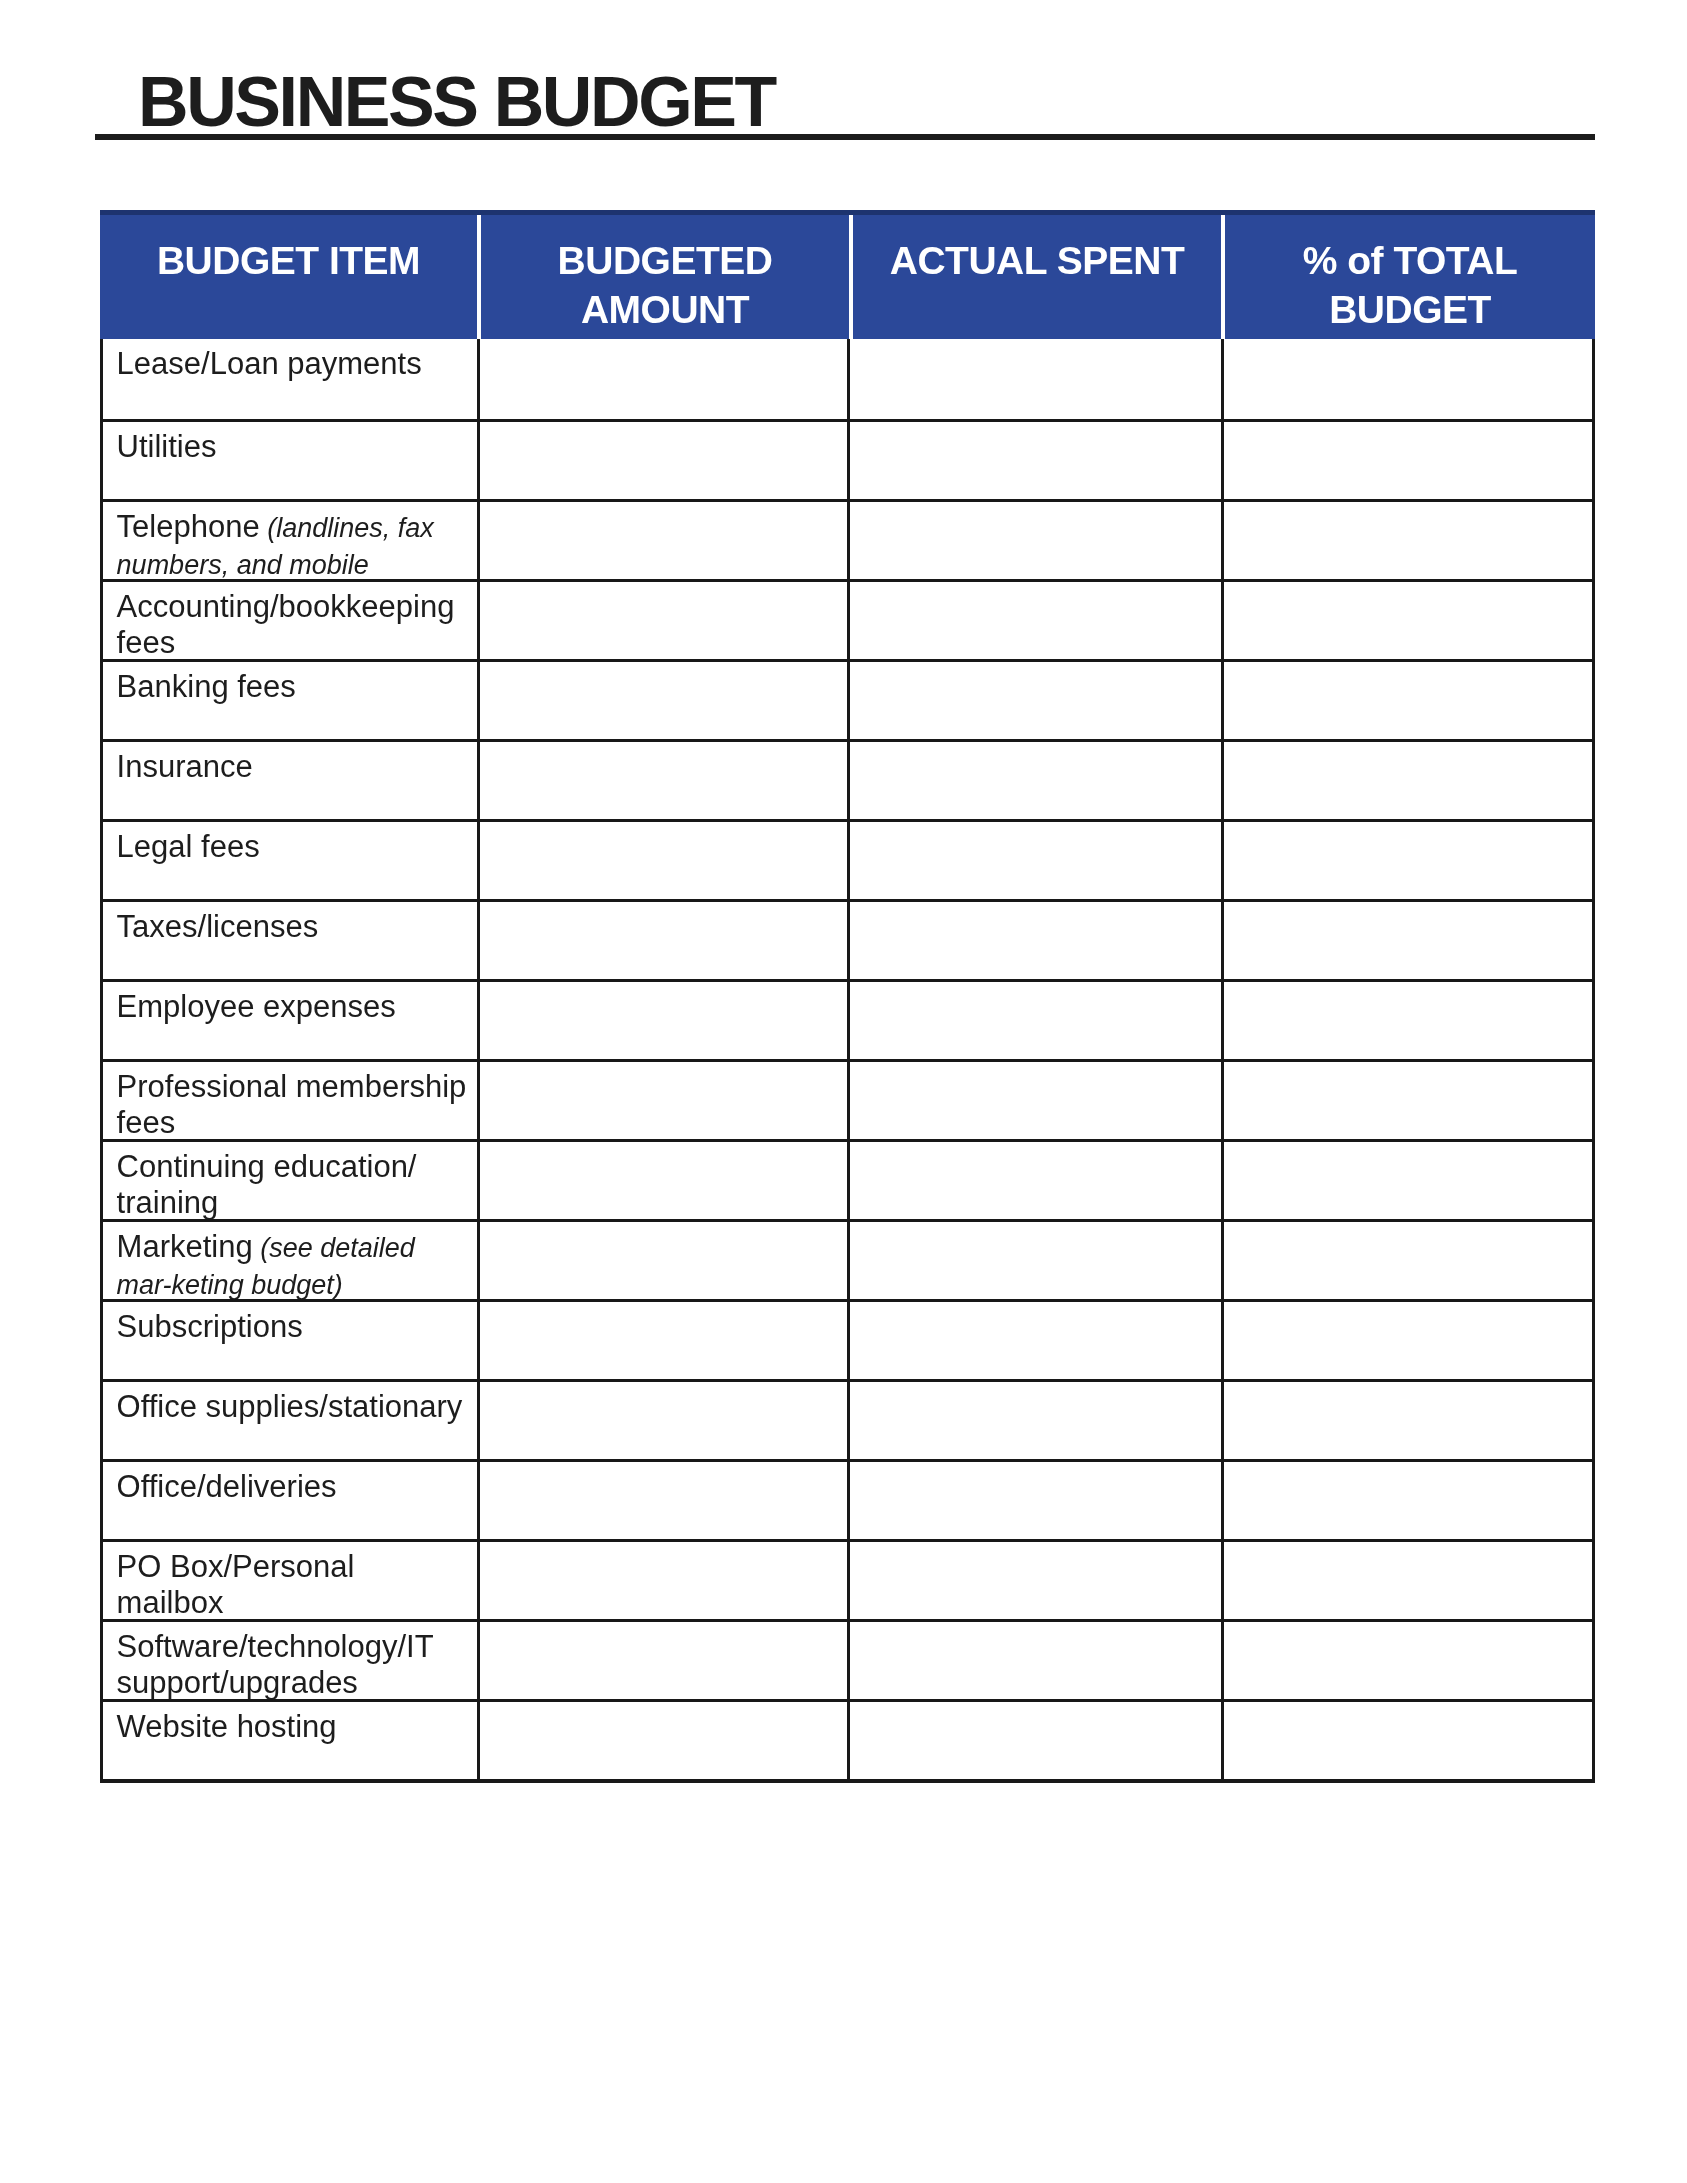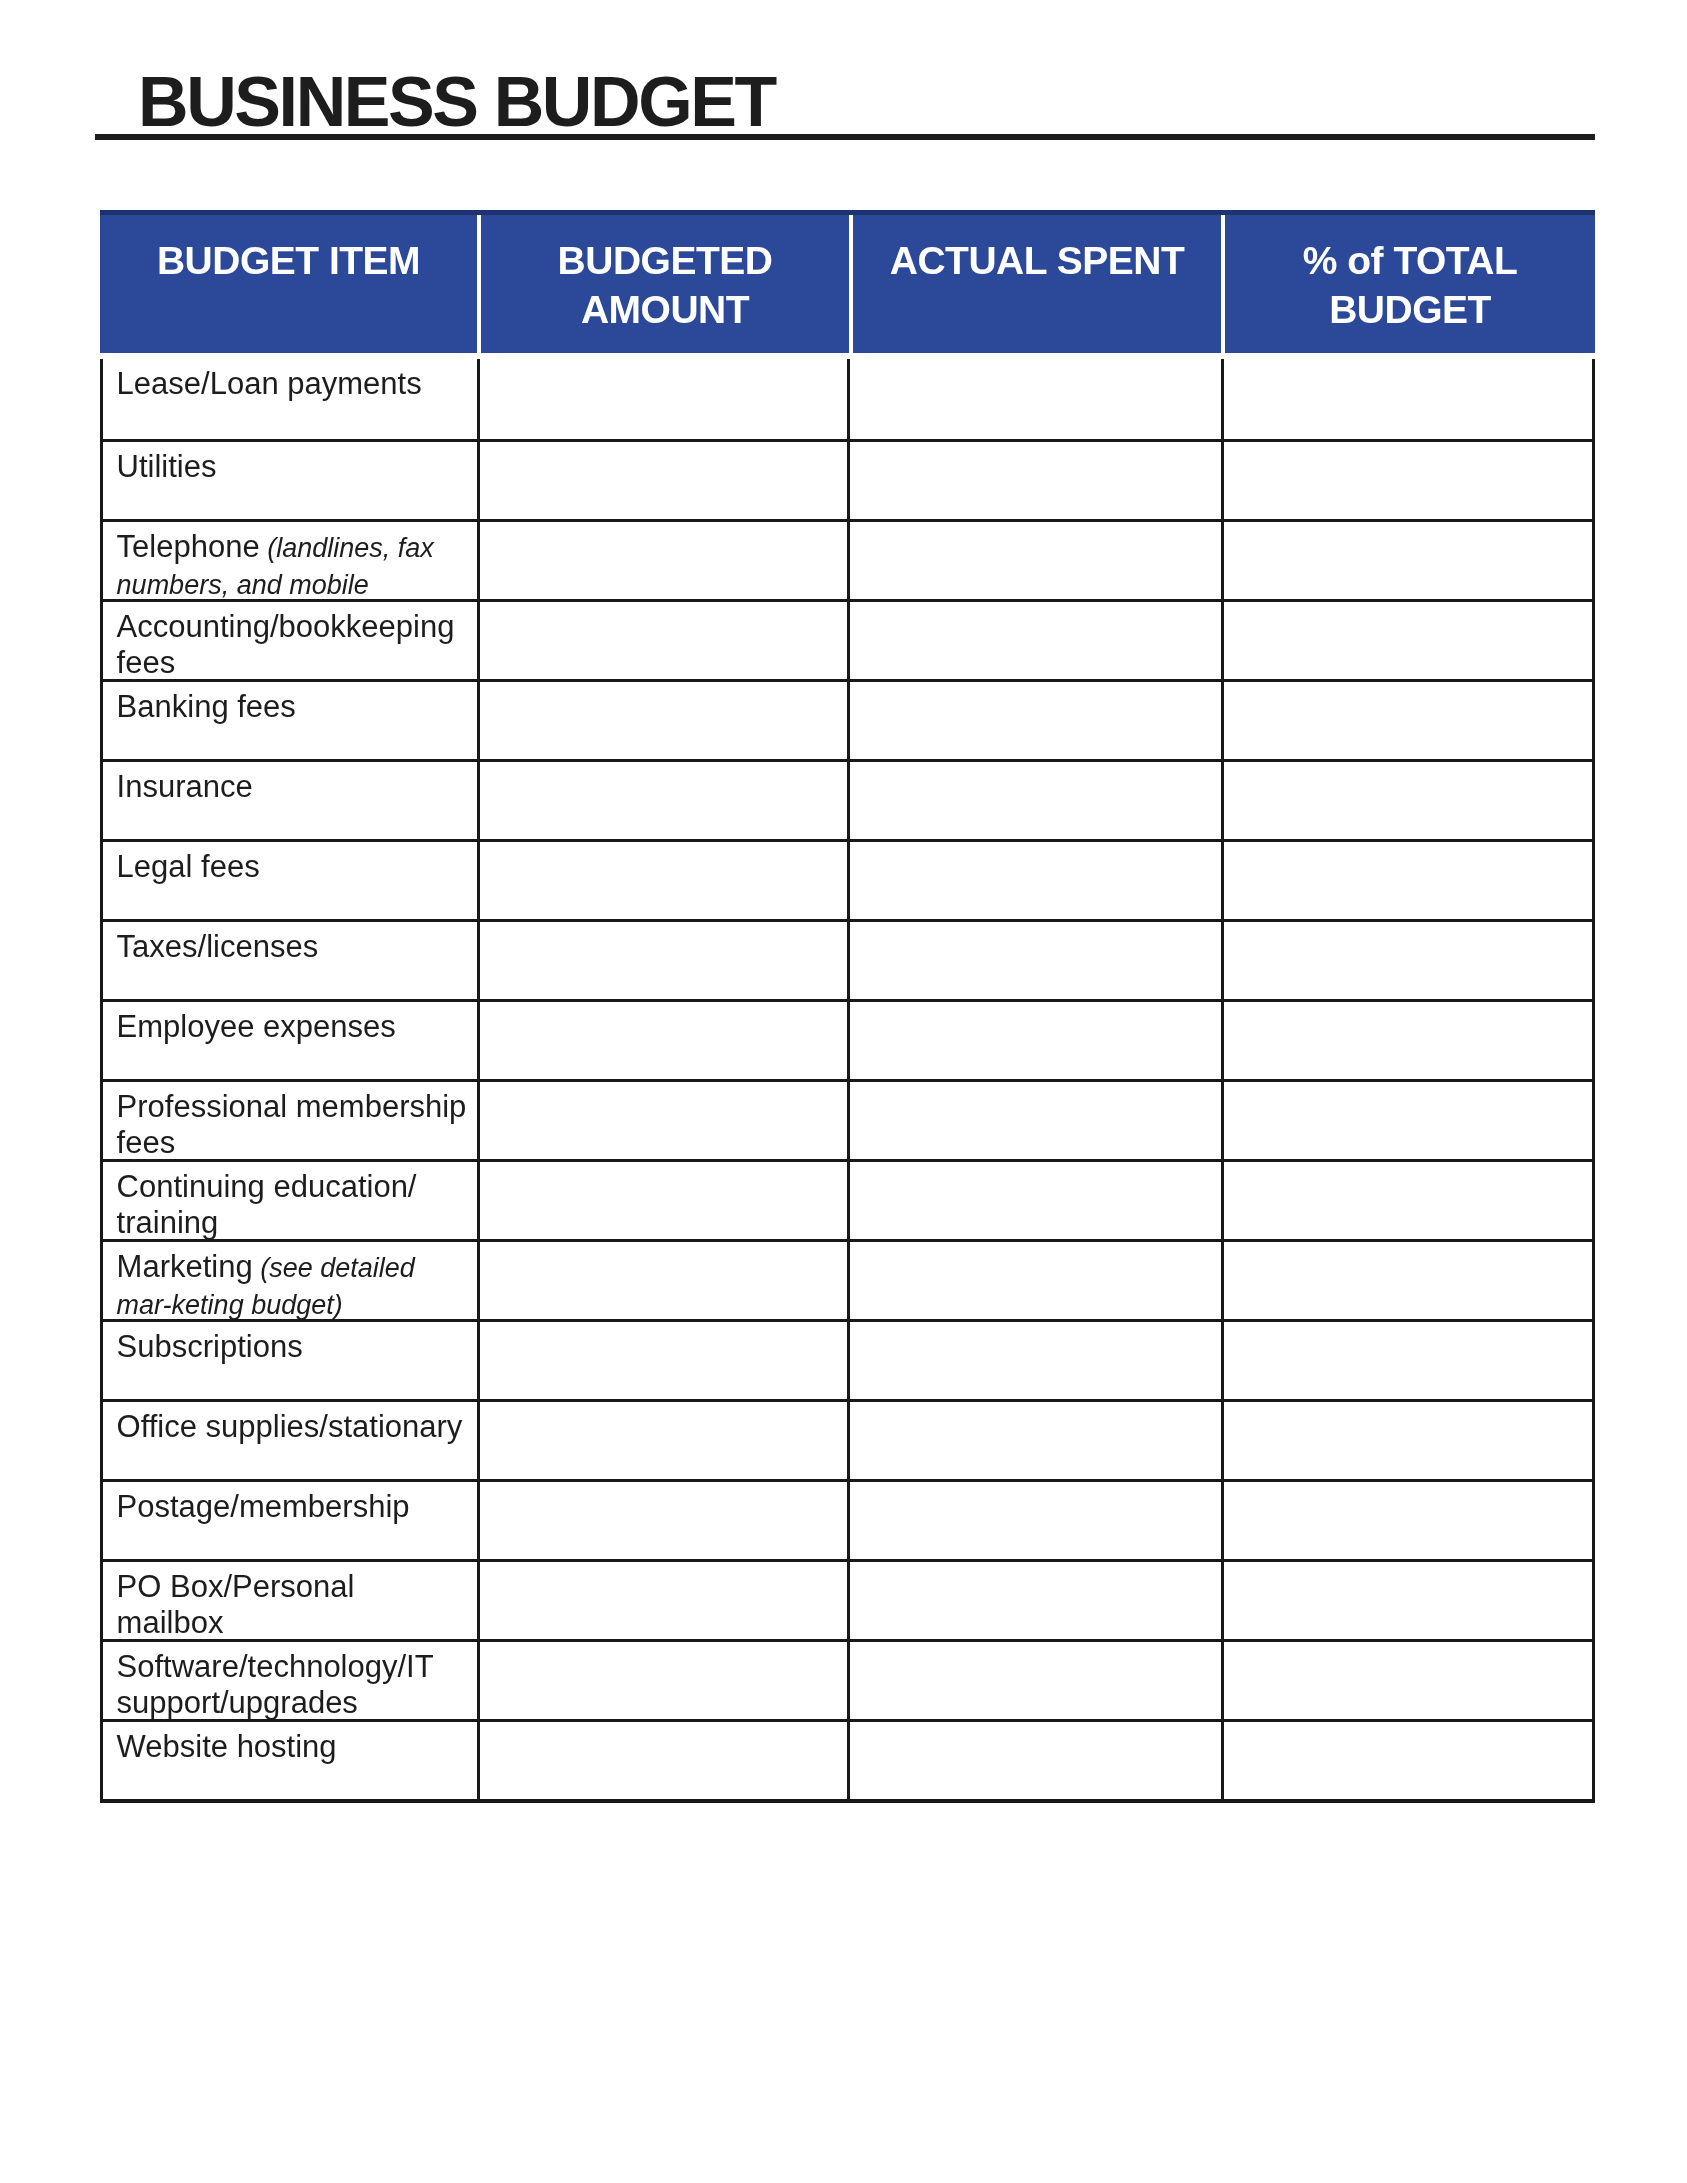--- a/index.html
+++ b/index.html
@@ -59,21 +59,21 @@
     overflow: hidden;
   }
   .th-item     { flex: 0 0 377px; }
   .th-budgeted { flex: 0 0 372px; border-left: 4.9px solid #ffffff; }
   .th-actual   { flex: 0 0 372px; border-left: 4.9px solid #ffffff; }
   .th-percent  { flex: 1 1 auto;  border-left: 4.9px solid #ffffff; }
   
   .table-body {
     position: absolute;
     left: 100px;
-    top: 359px;
+    top: 339px;
     width: 1495px;
     border: 3.9px solid var(--body-border, #181818);
     border-top: none;
     border-bottom-width: 4.9px;
     background: #ffffff;
   }
   .trow {
     display: flex;
     height: 80px;
   }
@@ -210,21 +210,21 @@
   </div>
 
   <div class="trow">
     <div class="td td-item"><span class="item-label">Office supplies/stationary</span><span class="item-note"></span></div>
     <div class="td td-budgeted"></div>
     <div class="td td-actual"></div>
     <div class="td td-percent"></div>
   </div>
 
   <div class="trow">
-    <div class="td td-item"><span class="item-label">Postage/membership</span><span class="item-note"></span></div>
+    <div class="td td-item"><span class="item-label">Office/deliveries</span><span class="item-note"></span></div>
     <div class="td td-budgeted"></div>
     <div class="td td-actual"></div>
     <div class="td td-percent"></div>
   </div>
 
   <div class="trow">
     <div class="td td-item"><span class="item-label">PO Box/Personal mailbox</span><span class="item-note"></span></div>
     <div class="td td-budgeted"></div>
     <div class="td td-actual"></div>
     <div class="td td-percent"></div>

